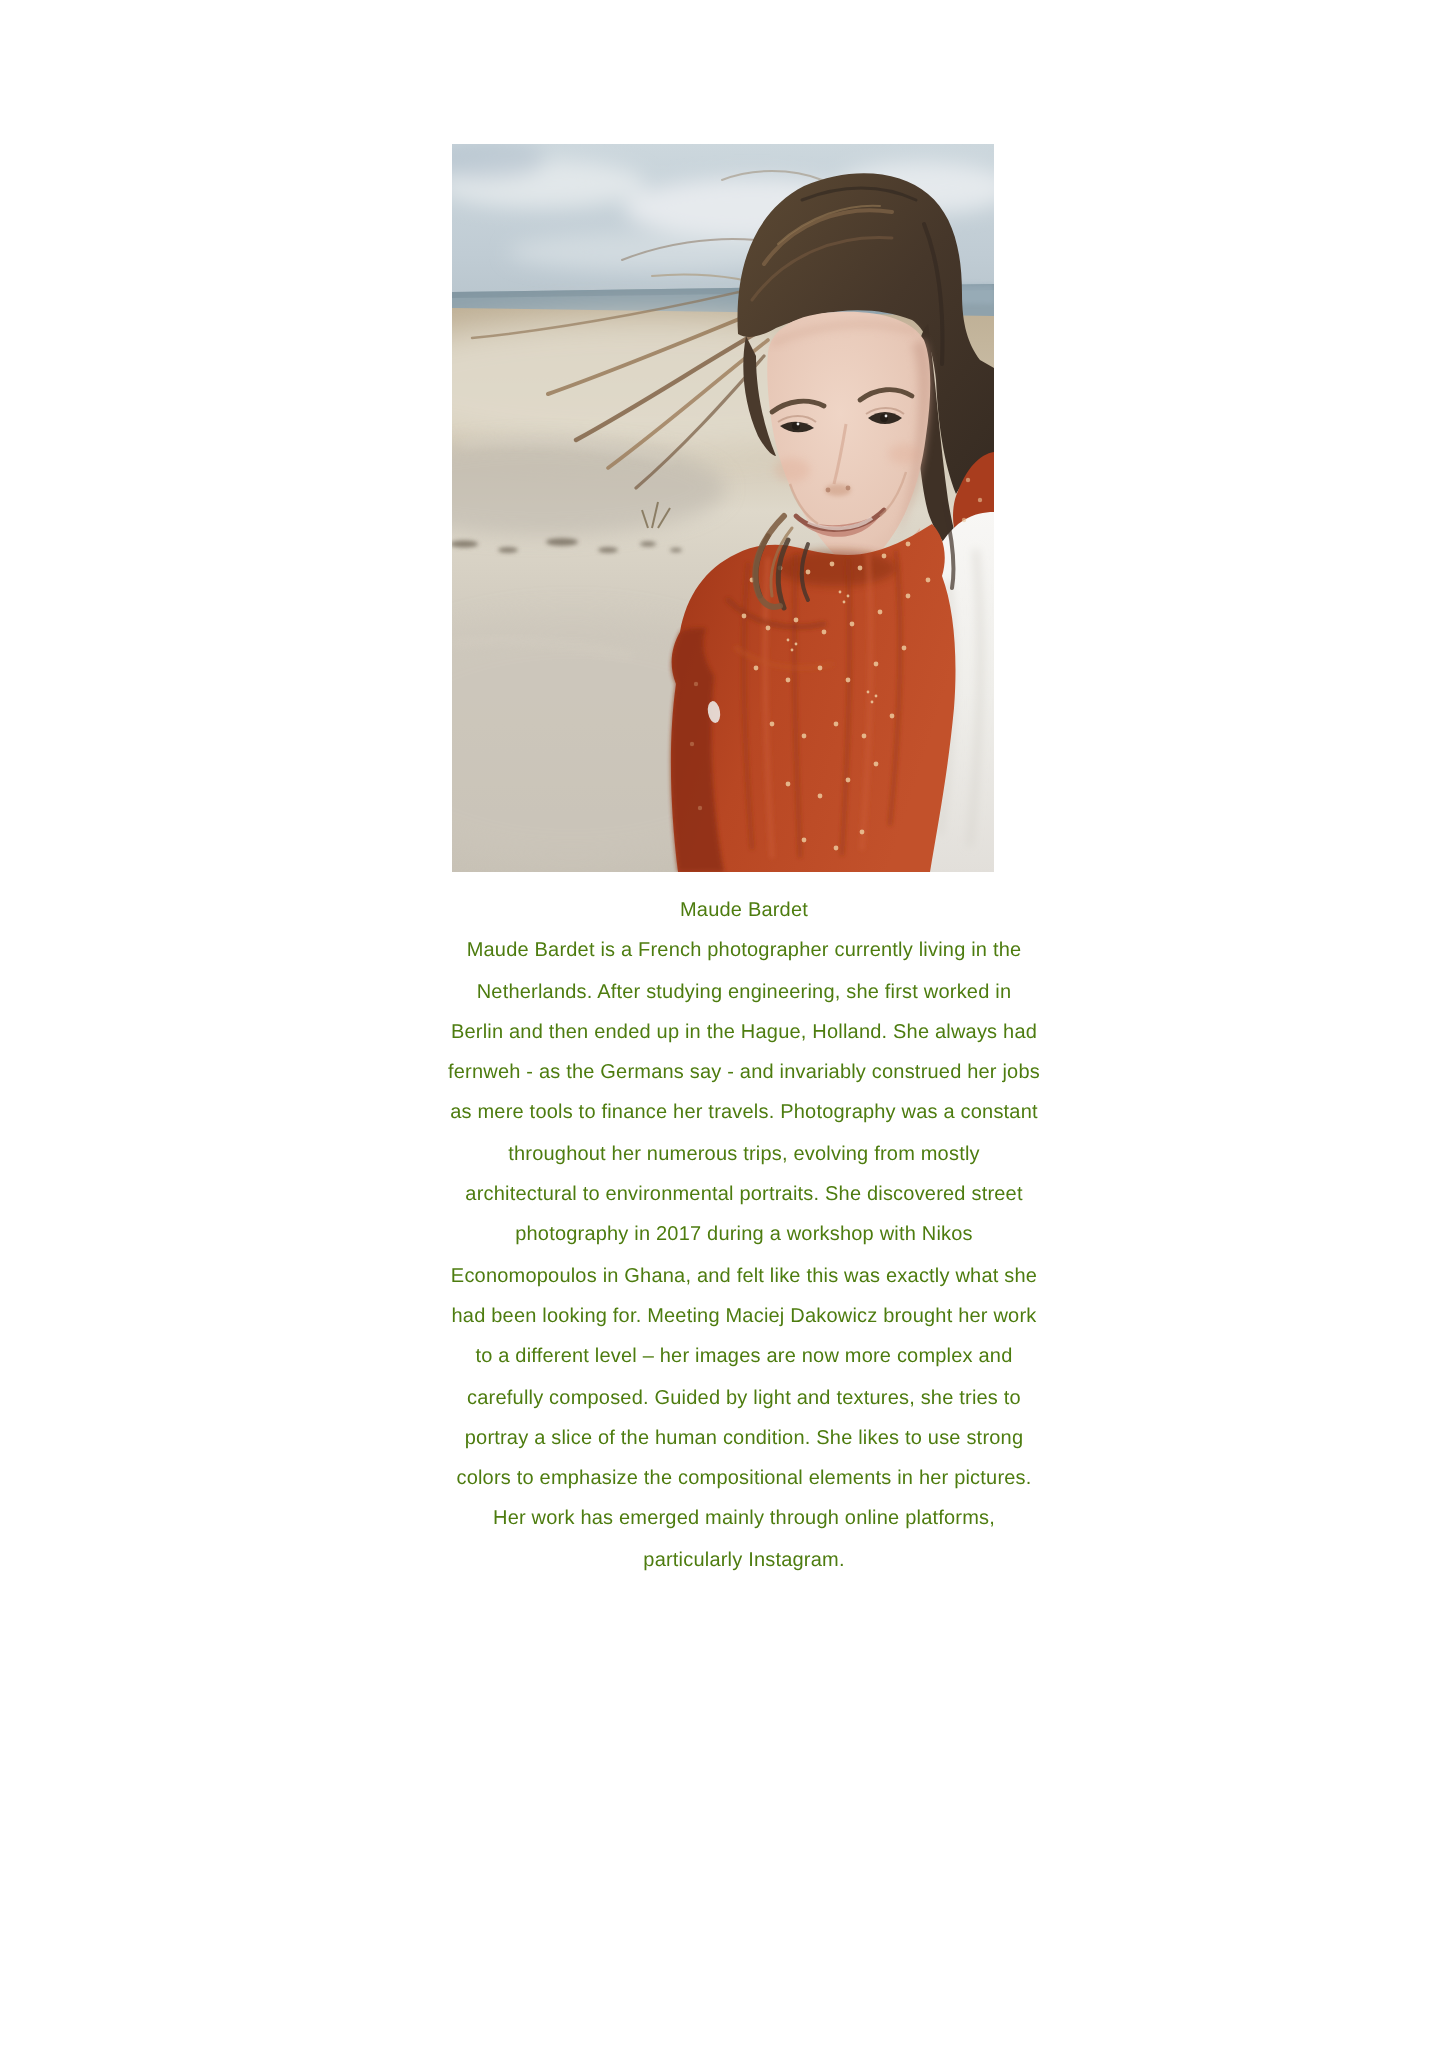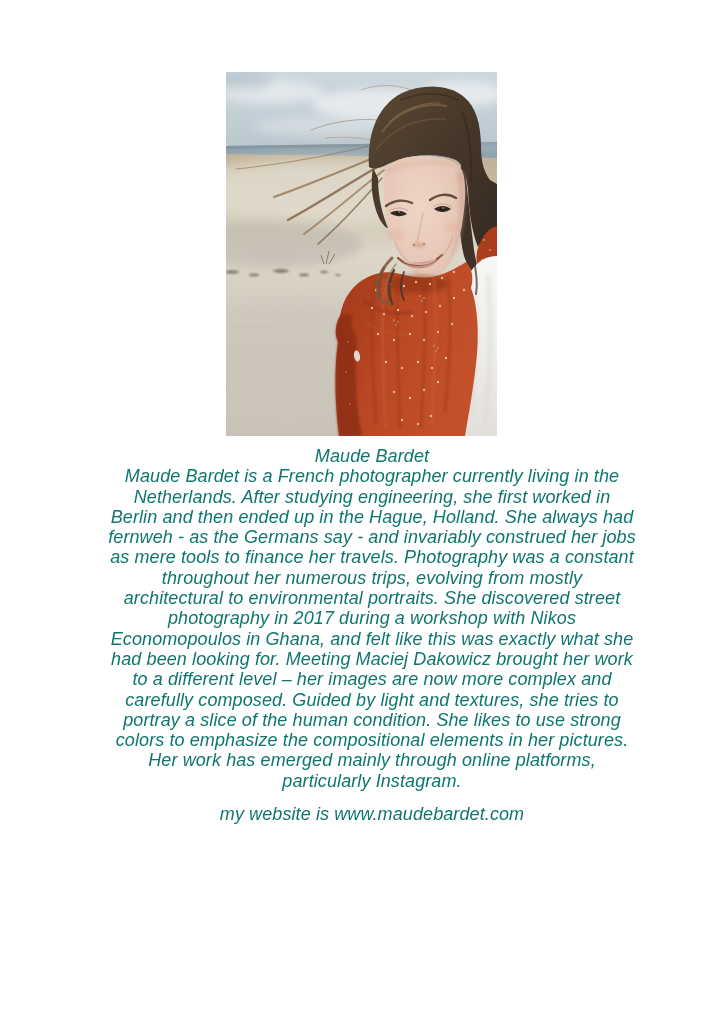--- a/index.html
+++ b/index.html
@@ -18,25 +18,24 @@
     width: 271px; height: 364px;
     overflow: hidden;
   }
   .photo svg { display: block; width: 271px; height: 364px; }
 
   .bio-block {
     position: absolute;
     left: 20px; top: 446px;
     width: 704px;
     text-align: center;
-    color: #0f766e;
-    font-size: 18px;
+    color: #4d7c0f;
+    font-size: 10px;
     line-height: 20.3px;
     letter-spacing: 0.1px;
-    font-style: italic;
   }
   .bio-name { white-space: pre-line; }
   .bio-text { white-space: pre-line; }
   .website-line { margin-top: 13px; white-space: pre-line; }
 </style>
 </head>
 <body>
 
 <div class="page">
 
@@ -313,16 +312,15 @@
 architectural to environmental portraits. She discovered street
 photography in 2017 during a workshop with Nikos
 Economopoulos in Ghana, and felt like this was exactly what she
 had been looking for. Meeting Maciej Dakowicz brought her work
 to a different level – her images are now more complex and
 carefully composed. Guided by light and textures, she tries to
 portray a slice of the human condition. She likes to use strong
 colors to emphasize the compositional elements in her pictures.
 Her work has emerged mainly through online platforms,
 particularly Instagram.</div>
-    <div class="website-line">my website is www.maudebardet.com</div>
   </div>
 
 </div>
 
 </body></html>

